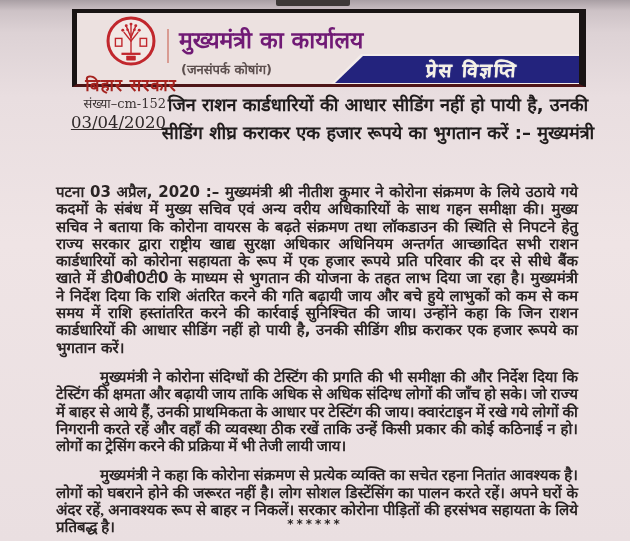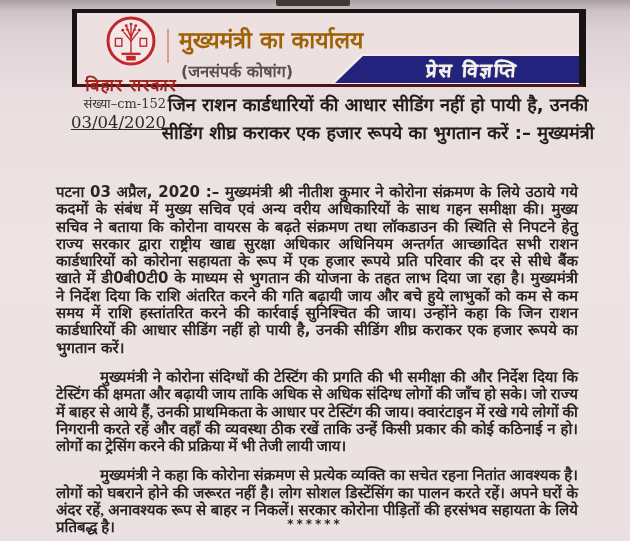--- a/index.html
+++ b/index.html
@@ -35,25 +35,25 @@
     position: absolute; left: 8px; top: 60px; width: 92px;
     text-align: center; font-size: 17px; font-weight: bold; color: #a5231f;
     letter-spacing: 1px; white-space: nowrap;
   }
   .vert-divider {
     position: absolute; left: 90px; top: 16px; width: 2px; height: 34px;
     background: #d99b92;
   }
   .office-title {
     position: absolute; left: 102px; top: 10px;
-    font-size: 23px; font-weight: bold; color: #a16207; white-space: nowrap;
+    font-size: 23px; font-weight: bold; color: #701a75; white-space: nowrap;
   }
   .office-subtitle {
     position: absolute; left: 104px; top: 47px;
-    font-size: 16px; font-weight: bold; color: #5c4f4e; white-space: nowrap; text-align: right;
+    font-size: 13px; font-weight: bold; color: #5c4f4e; white-space: nowrap; text-align: right;
   }
   .banner {
     position: absolute; right: 0; bottom: 0; width: 248px; height: 30px;
     background: #f3ece9;
     -webkit-clip-path: polygon(30px 0, 100% 0, 100% 100%, 0 100%);
     clip-path: polygon(30px 0, 100% 0, 100% 100%, 0 100%);
   }
   .banner-inner {
     position: absolute; inset: 2px 0 1px 0;
     background: #23237d;

